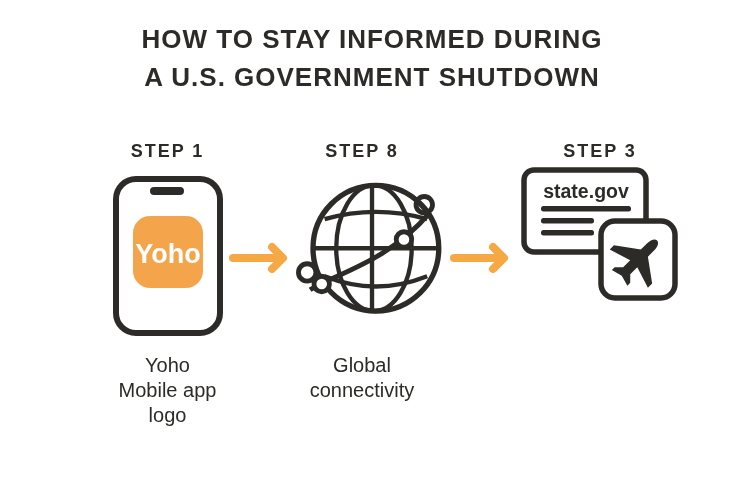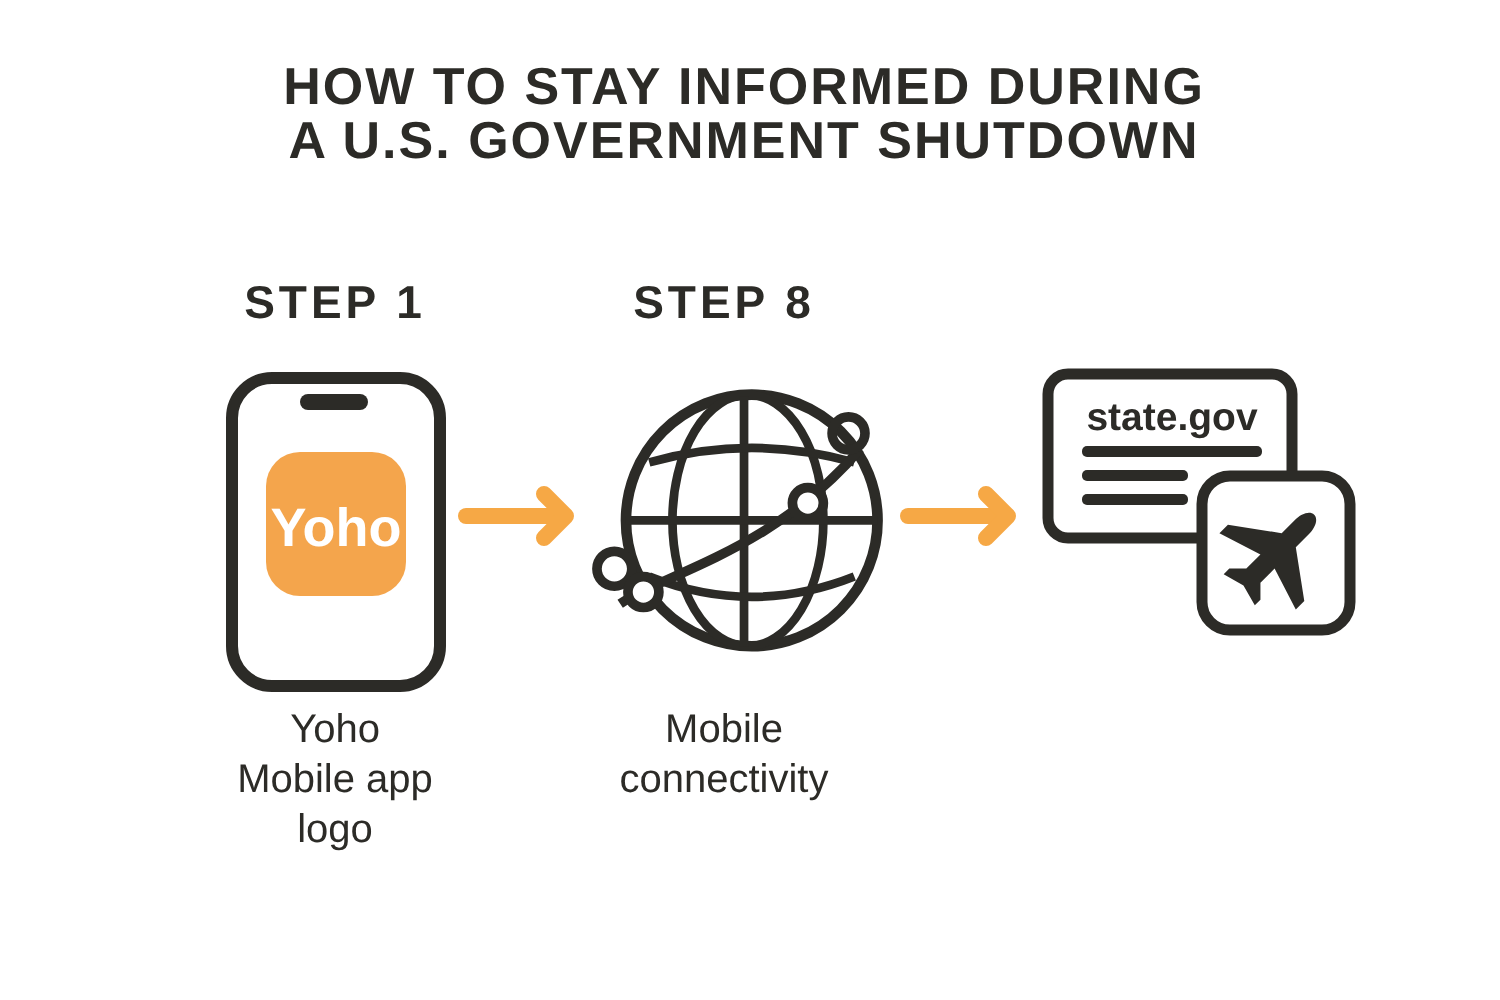--- a/index.html
+++ b/index.html
@@ -1,36 +1,36 @@
 <!DOCTYPE html>
 <html><head>
 <meta charset="utf-8">
 <style>
   html,body { margin:0; padding:0; background:#ffffff; }
   .canvas {
     position:relative; width:750px; height:500px; background:#ffffff;
     font-family:"Liberation Sans", sans-serif; color:#2c2b27; overflow:hidden;
   }
   .title {
-    position:absolute; top:30px; left:0; width:744px; margin:0;
+    position:absolute; top:20px; left:0; width:744px; margin:0;
     text-align:center; white-space:pre-line;
-    font-size:26px; line-height:27px; font-weight:bold; letter-spacing:1px;
+    font-size:26px; line-height:38px; font-weight:bold; letter-spacing:1px;
     color:#2c2b27;
   }
   .col { position:absolute; top:141px; text-align:center; }
   .col-1 { left:70px;  width:195px; }
   .col-2 { left:262px; width:200px; }
   .col-3 { left:500px; width:200px; }
   .step-label {
-    font-size:23px; line-height:20px; font-weight:bold; letter-spacing:2px;
+    font-size:18px; line-height:20px; font-weight:bold; letter-spacing:2px;
     color:#2c2b27;
   }
   .icon-wrap {
     height:172px; margin-top:14px;
-    display:flex; align-items:flex-end; justify-content:center;
+    display:flex; align-items:flex-start; justify-content:center;
   }
   .globe-svg { margin-left:21px; }
   .web-svg   { transform:translateY(-8px); }
   .caption {
     margin-top:6px; font-size:20px; line-height:25px; white-space:pre-line;
     color:#2c2b27;
   }
   .arrow { position:absolute; top:240px; }
   .arrow-1 { left:228px; }
   .arrow-2 { left:449px; }
@@ -76,30 +76,31 @@
           <path d="M43 43 Q96 28 149 43" stroke-width="4.5"></path>
           <path d="M43 102 Q96 123 149 102" stroke-width="4.5"></path>
           <path d="M28 116 C52 100 108 88 152 36" stroke-width="5"></path>
           <circle cx="146" cy="28" r="8.5" stroke-width="5"></circle>
           <circle cx="25" cy="98" r="9" stroke-width="5"></circle>
           <circle cx="40" cy="110" r="8" stroke-width="5" fill="#ffffff"></circle>
           <circle cx="125" cy="64" r="8" stroke-width="5" fill="#ffffff"></circle>
         </g>
       </svg>
     </div>
-    <div class="caption">Mobile
+    <div class="caption">Global
 connectivity</div>
   </div>
 
   <svg class="arrow arrow-2" width="64" height="36" viewBox="0 0 64 36">
     <path d="M5 18 H46" stroke="#f6a845" stroke-width="8" stroke-linecap="round" fill="none"></path>
     <path d="M44 7 L55 18 L44 29" stroke="#f6a845" stroke-width="8" stroke-linecap="round" stroke-linejoin="round" fill="none"></path>
   </svg>
 
   <div class="col col-3">
+    <div class="step-label">STEP 3</div>
     <div class="icon-wrap">
       <svg class="web-svg" width="165" height="135" viewBox="0 0 165 135">
         <rect x="6" y="3" width="122" height="82" rx="10" fill="none" stroke="#2c2b27" stroke-width="5.5"></rect>
         <text x="68" y="31" text-anchor="middle" font-size="19.5" font-weight="bold" fill="#2c2b27">state.gov</text>
         <rect x="23" y="39" width="90" height="5.5" rx="2.5" fill="#2c2b27"></rect>
         <rect x="23" y="51" width="53" height="5.5" rx="2.5" fill="#2c2b27"></rect>
         <rect x="23" y="63" width="53" height="5.5" rx="2.5" fill="#2c2b27"></rect>
         <rect x="83" y="54" width="74" height="77" rx="14" fill="#ffffff" stroke="#2c2b27" stroke-width="5.5"></rect>
         <g transform="translate(120,92.5) rotate(45)">
           <path d="M 0,-27 C 3,-27 5,-23 5,-18 L 5,-9 L 27,7 L 27,13 L 5,6 L 5,16 L 11,22 L 11,26 L 0,23 L -11,26 L -11,22 L -5,16 L -5,6 L -27,13 L -27,7 L -5,-9 L -5,-18 C -5,-23 -3,-27 0,-27 Z" fill="#2c2b27"></path>

